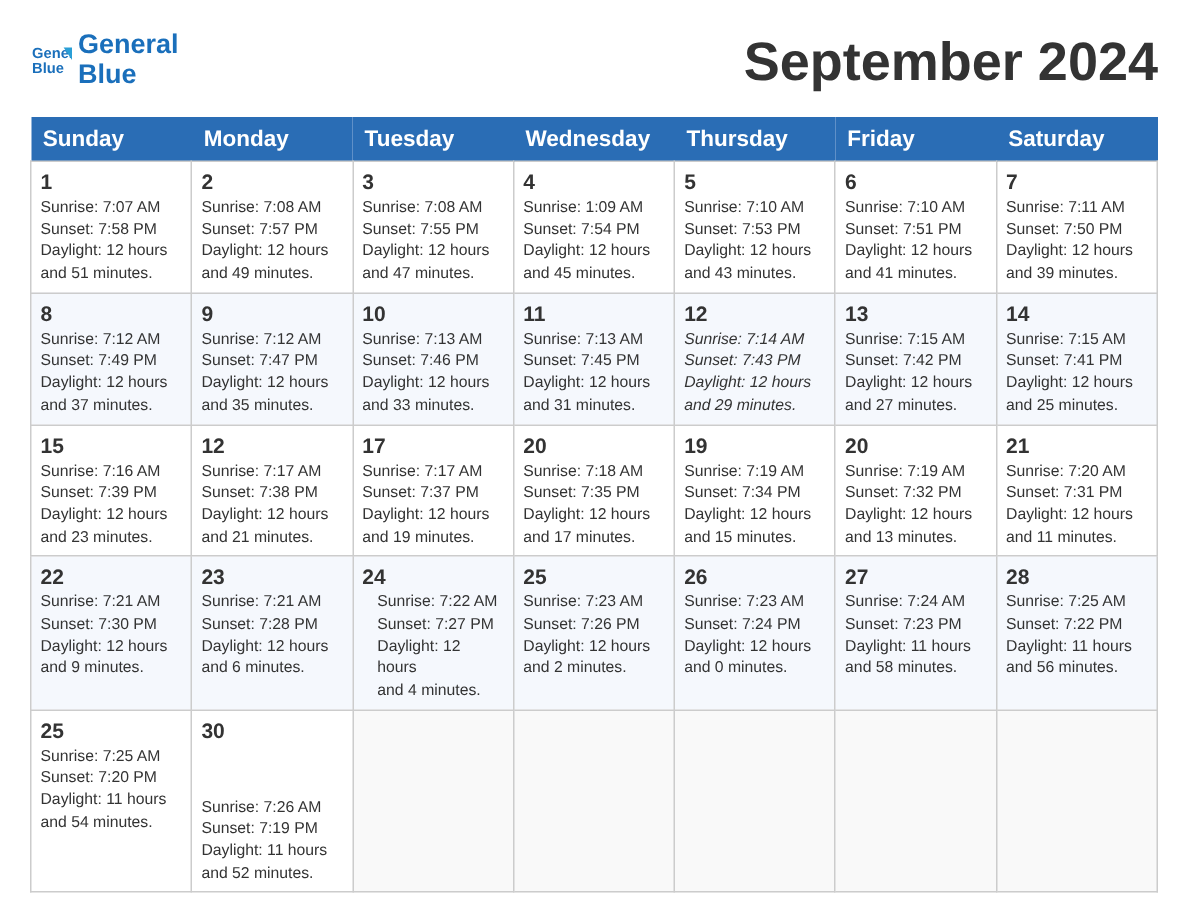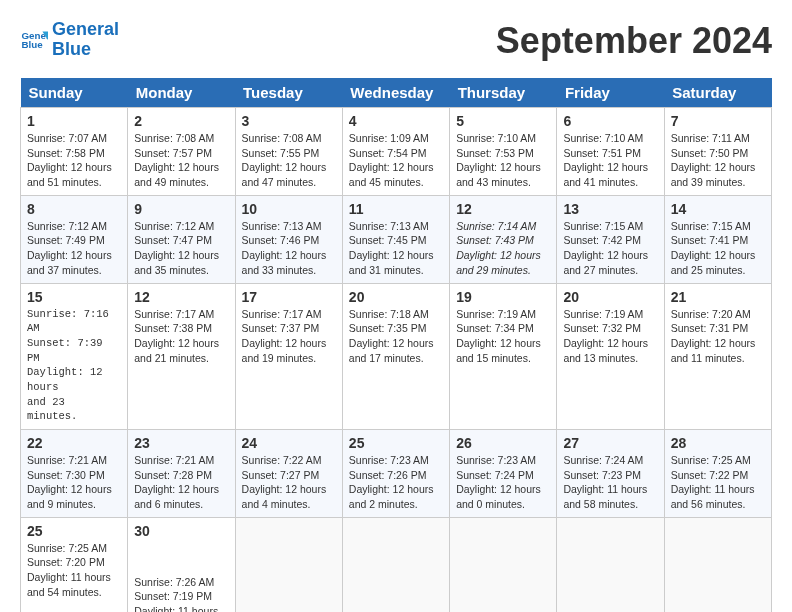--- a/index.html
+++ b/index.html
@@ -217,21 +217,21 @@
           <span class="day-num">14</span>
           <div class="day-info" style="white-space: pre-line;">Sunrise: 7:15 AM
 Sunset: 7:41 PM
 Daylight: 12 hours
 and 25 minutes.</div>
         </td>
       </tr>
       <tr>
         <td>
           <span class="day-num">15</span>
-          <div class="day-info" style="white-space: pre-line; font-family: Liberation Mono, monospace;">Sunrise: 7:16 AM
+          <div class="day-info" style="white-space: pre-line;">Sunrise: 7:16 AM
 Sunset: 7:39 PM
 Daylight: 12 hours
 and 23 minutes.</div>
         </td>
         <td>
           <span class="day-num">12</span>
           <div class="day-info" style="white-space: pre-line;">Sunrise: 7:17 AM
 Sunset: 7:38 PM
 Daylight: 12 hours
 and 21 minutes.</div>
@@ -282,21 +282,21 @@
         </td>
         <td>
           <span class="day-num">23</span>
           <div class="day-info" style="white-space: pre-line;">Sunrise: 7:21 AM
 Sunset: 7:28 PM
 Daylight: 12 hours
 and 6 minutes.</div>
         </td>
         <td>
           <span class="day-num">24</span>
-          <div class="day-info" style="white-space: pre-line;">Sunrise: 7:22 AM
+          <div class="day-info" style="white-space: pre-line; margin-left: 10px;">Sunrise: 7:22 AM
 Sunset: 7:27 PM
 Daylight: 12 hours
 and 4 minutes.</div>
         </td>
         <td>
           <span class="day-num">25</span>
           <div class="day-info" style="white-space: pre-line;">Sunrise: 7:23 AM
 Sunset: 7:26 PM
 Daylight: 12 hours
 and 2 minutes.</div>

